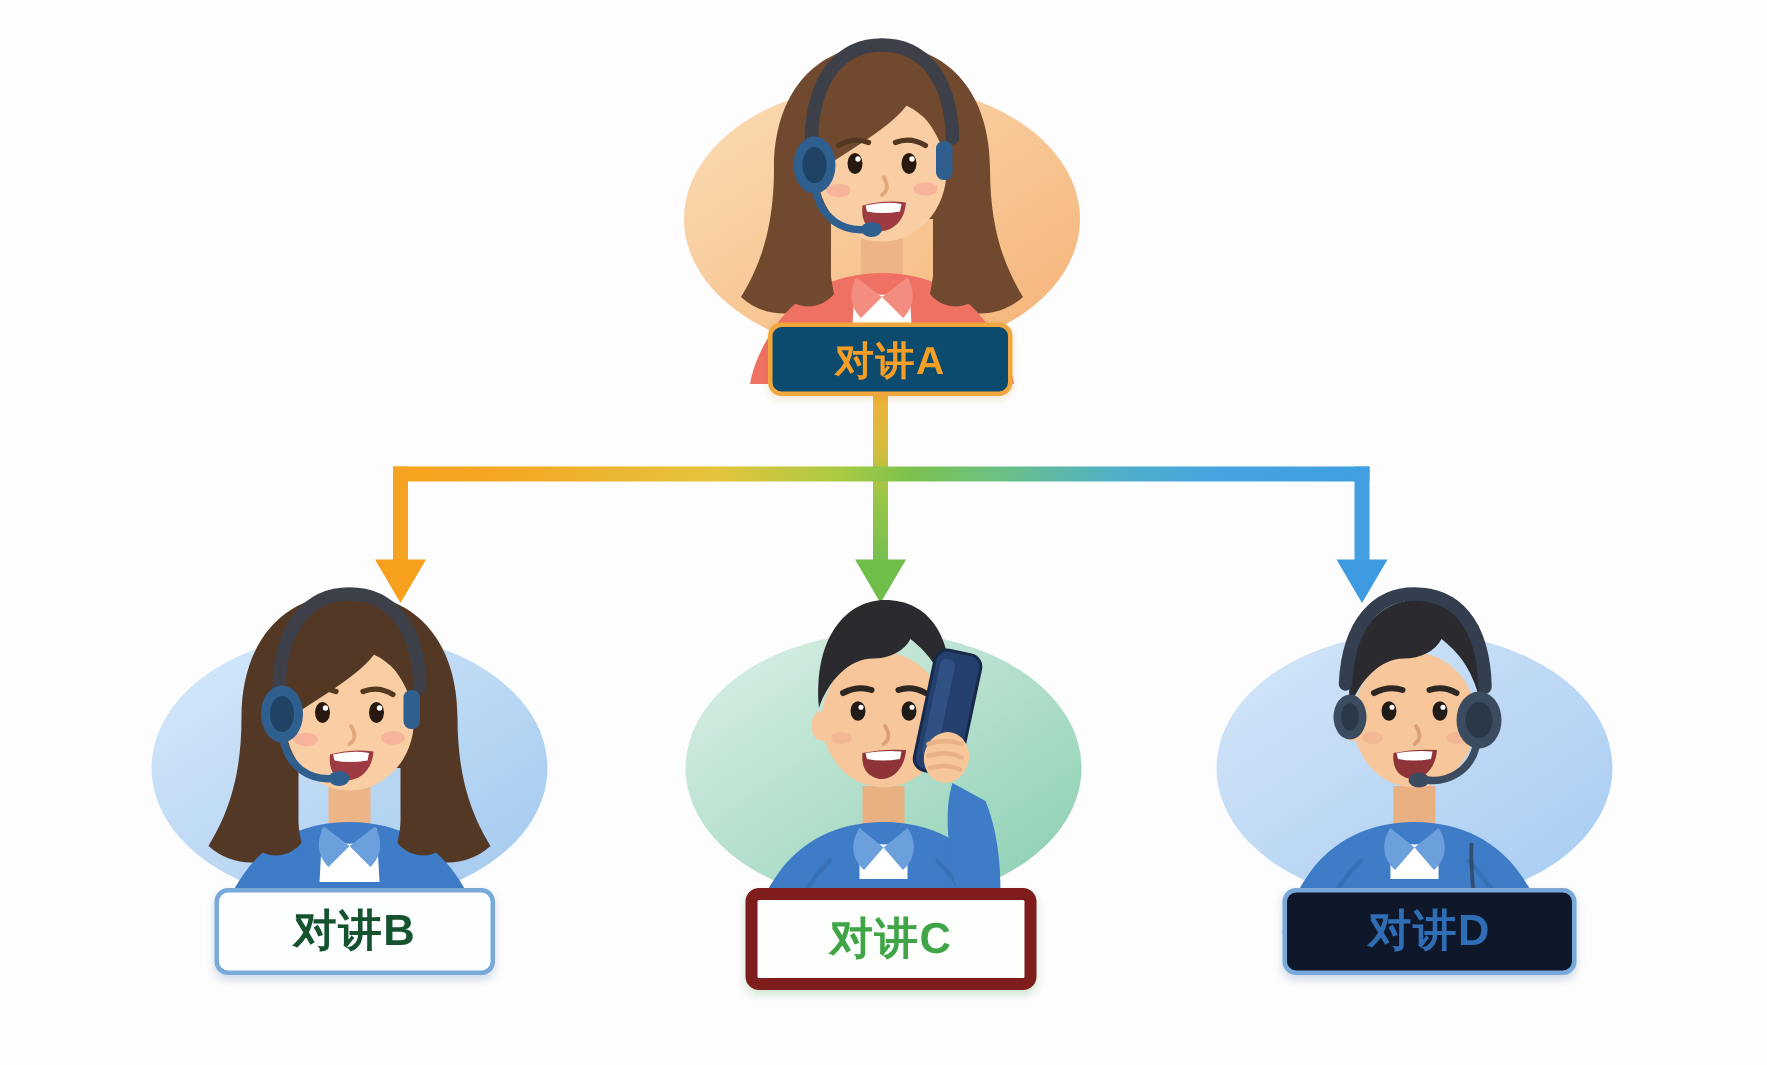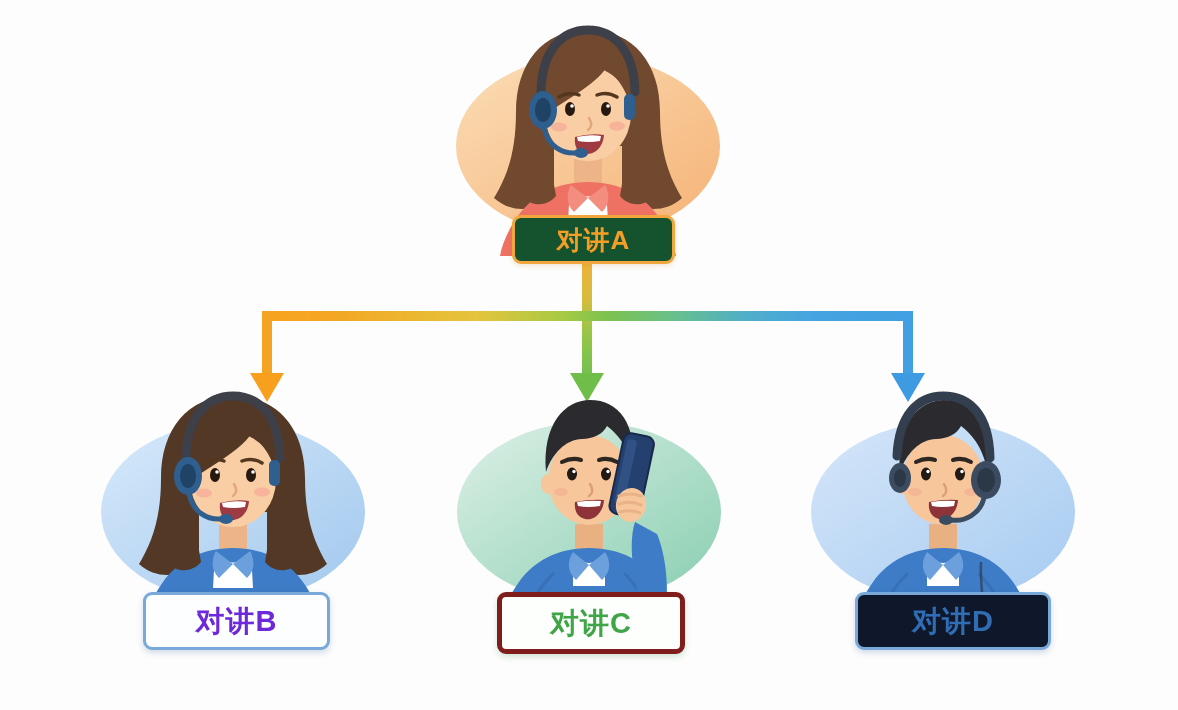--- a/index.html
+++ b/index.html
@@ -8,24 +8,24 @@
           font-family:"Liberation Sans","DejaVu Sans",sans-serif;}
   .connectors{position:absolute;left:0;top:0;width:1178px;height:710px;}
   .avatar{position:absolute;width:300px;height:250px;}
   .avatar-a{left:438px;top:6px;}
   .avatar-b{left:83px;top:372px;}
   .avatar-c{left:439px;top:372px;}
   .avatar-d{left:793px;top:372px;}
   .label{position:absolute;display:flex;align-items:center;justify-content:center;
          border-radius:9px;font-weight:600;letter-spacing:1px;line-height:1;}
   .label-a{left:512px;top:215px;width:157px;height:43px;border:3px solid #F1A73E;color:#F59E26;
-           font-size:26px;background:#14532d;box-shadow:0 2px 5px rgba(180,120,30,.18);}
-  .label-b{left:143px;top:592px;width:181px;height:52px;border:3px solid #79A9D8;color:#6d28d9;
+           font-size:26px;background:#0c4a6e;box-shadow:0 2px 5px rgba(180,120,30,.18);}
+  .label-b{left:143px;top:592px;width:181px;height:52px;border:3px solid #79A9D8;color:#14532d;
            font-size:29px;background:#FCFEFF;box-shadow:0 3px 6px rgba(60,100,160,.22);}
-  .label-c{left:497px;top:592px;width:178px;height:52px;border:5px solid #7f1d1d;color:#3FA547;
+  .label-c{left:497px;top:592px;width:178px;height:52px;border:8px solid #7f1d1d;color:#3FA547;
            font-size:29px;background:#FCFFFC;box-shadow:0 3px 6px rgba(60,140,70,.22);}
   .label-d{left:855px;top:592px;width:190px;height:52px;border:3px solid #79A9D8;color:#2F6EB5;
            font-size:29px;background:#0f172a;box-shadow:0 3px 6px rgba(60,100,160,.22);}
   .defs-holder{position:absolute;width:0;height:0;overflow:hidden;}
 </style>
 </head>
 <body>
 
 <svg class="defs-holder" aria-hidden="true">
   <defs>

